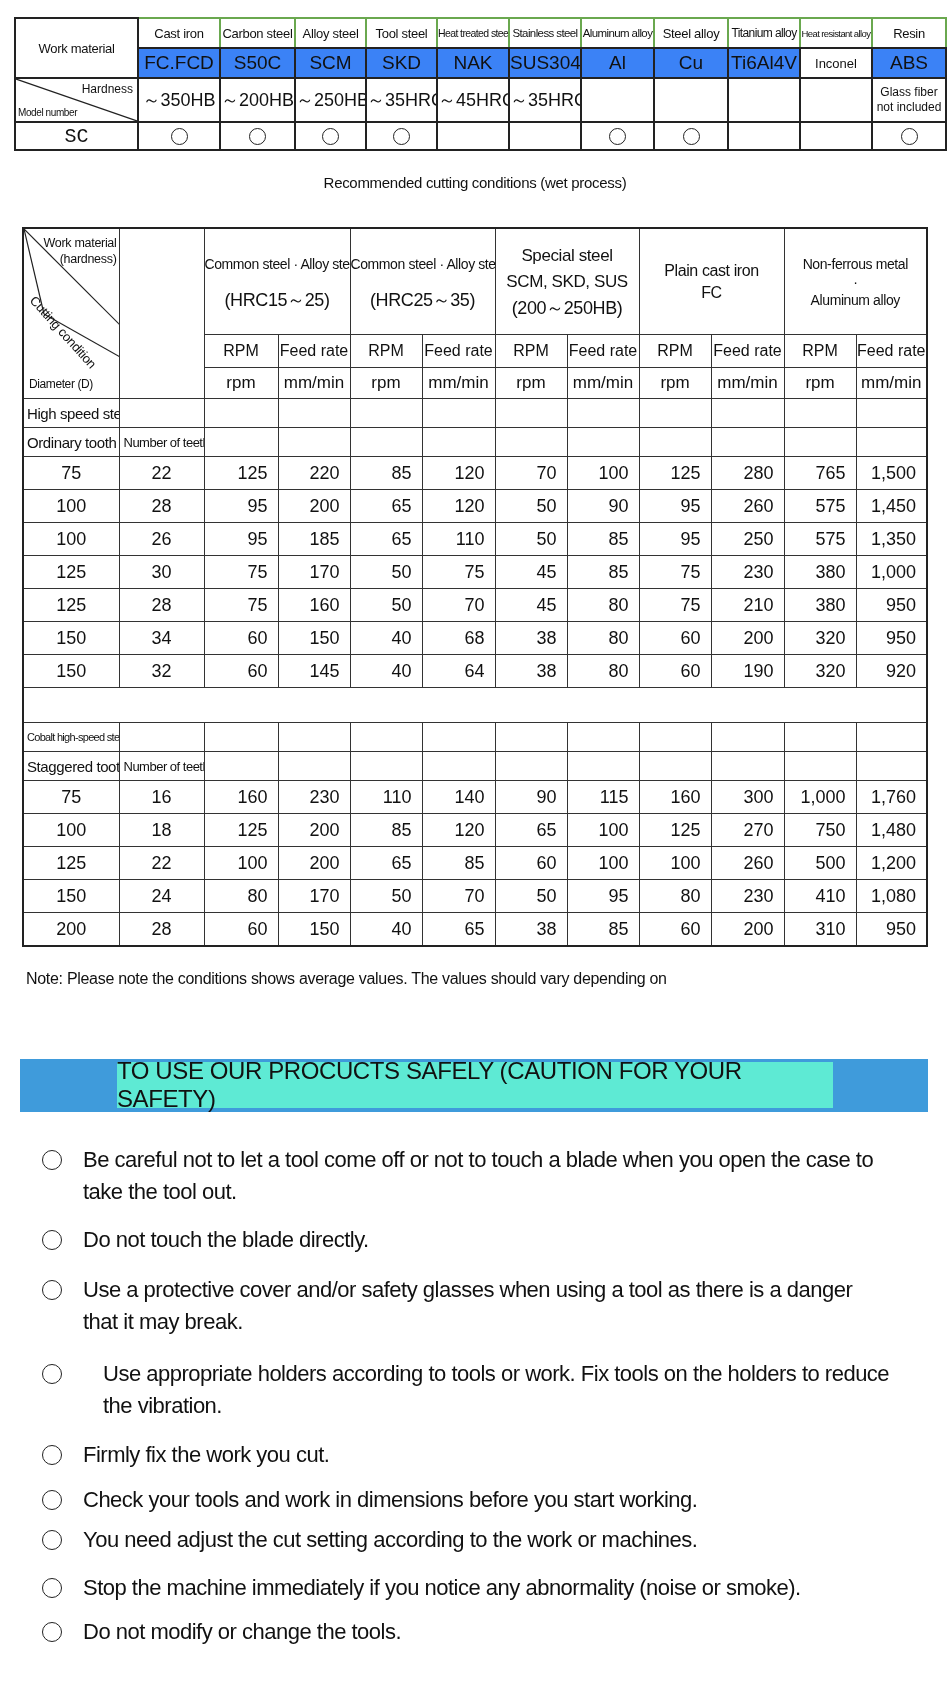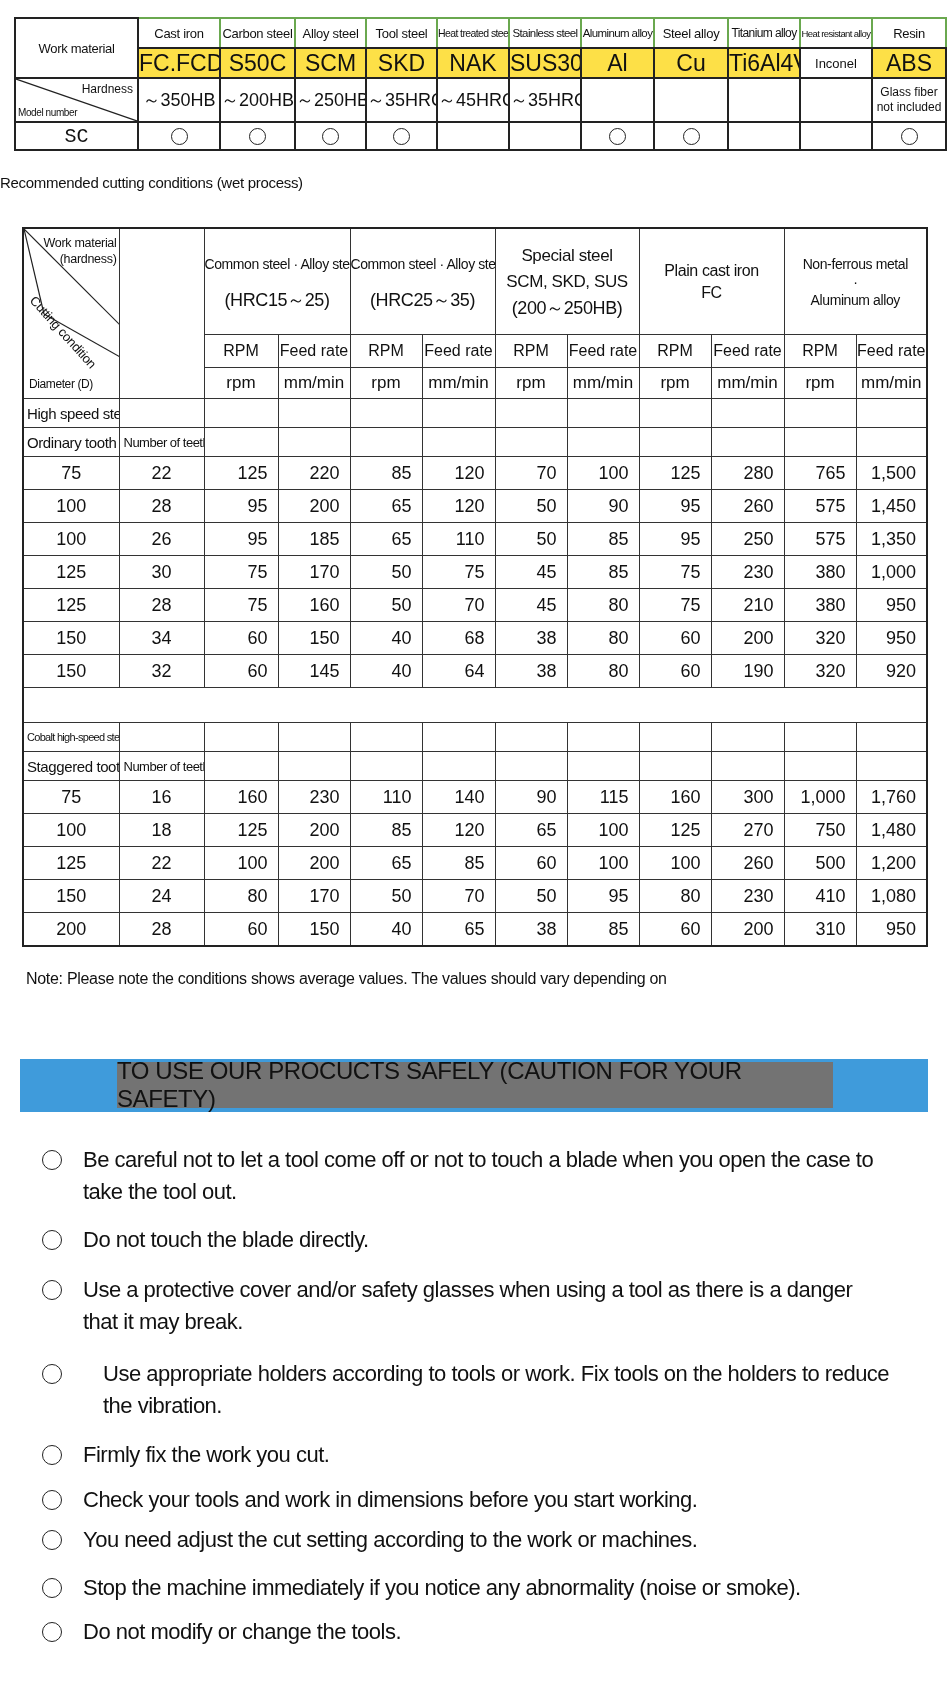--- a/index.html
+++ b/index.html
@@ -4,34 +4,34 @@
 <style>
   html, body { margin:0; padding:0; background:#ffffff; }
   body { width:950px; height:1686px; position:relative; overflow:hidden; font-family:"Liberation Sans", sans-serif; color:#111; }
 
   
   table.mat { position:absolute; left:14px; top:17px; width:931px; border-collapse:collapse; table-layout:fixed; }
   table.mat td { border:2px solid #222; text-align:center; padding:0; overflow:hidden; white-space:nowrap; }
   table.mat tr.r-head td { height:28px; font-size:13px; letter-spacing:-0.3px; border-color:#6aa84f; border-bottom-color:#222; }
   table.mat tr.r-head td.narrow { font-size:10.5px; letter-spacing:-0.6px; }
   table.mat tr.r-head td.cellwm { border-color:#222; border-right-color:#222; }
-  table.mat tr.r-green td { height:28px; background:#fde047; font-size:23px; }
+  table.mat tr.r-green td { height:28px; background:#3b82f6; font-size:19px; }
   table.mat tr.r-green td.white { background:#ffffff; font-size:13px; }
   table.mat tr.r-hard td { height:42px; font-size:18px; }
   table.mat tr.r-hard td.glass { font-size:12px; line-height:15px; white-space:normal; }
   table.mat tr.r-sc td { height:26px; font-size:20px;font-family:Liberation Mono, monospace; }
   table.mat td.wm { font-size:14px; background:#fff; }
   .circ { display:inline-block; width:15px; height:15px; border:1.2px solid #222; border-radius:50%; vertical-align:middle; }
   .diag-cell { position:relative; }
   .diag-cell svg { position:absolute; left:0; top:0; width:100%; height:100%; }
   .diag-cell .hard-lbl { position:absolute; right:4px; top:3px; font-size:12px;margin-left:40px; }
   .diag-cell .model-lbl { position:absolute; left:2px; bottom:3px; font-size:10px; letter-spacing:-0.4px; }
 
   
-  .subtitle { position:absolute; left:0; width:950px; top:174px; text-align:left; font-size:15px; letter-spacing:-0.3px; }
+  .subtitle { position:absolute; left:0; width:950px; top:174px; text-align:center; font-size:15px; letter-spacing:-0.3px; }
 
   
   table.cut { position:absolute; left:22px; top:227px; width:904px; border-collapse:collapse; table-layout:fixed; border:2px solid #222; }
   table.cut td { border:1.2px solid #333; text-align:center; padding:0; white-space:nowrap; overflow:hidden; }
   table.cut td.num { text-align:right; padding-right:10px; font-size:18px; }
   table.cut td.numc { text-align:center; font-size:18px; }
   table.cut tr.hdr1 td { height:105px; }
   table.cut tr.hdr2 td { height:32px; font-size:16px; }
   table.cut tr.hdr3 td { height:30px; font-size:17px; }
   table.cut tr.lbl td { height:28px; }
@@ -48,21 +48,21 @@
   .corner .wm-lbl { position:absolute; right:2px; top:6px; font-size:12.5px; text-align:right; line-height:16px; letter-spacing:-0.3px; }
   .corner .cc-lbl { position:absolute; left:14px; top:64px; font-size:13px; transform:rotate(48deg); transform-origin:left top; letter-spacing:-0.3px; }
   .corner .dia-lbl { position:absolute; left:5px; top:148px; font-size:12px; letter-spacing:-0.4px; }
 
   
   .note { position:absolute; left:26px; top:966px; font-size:16px; line-height:25px; letter-spacing:-0.3px; }
   .note .l2 { padding-left:42px; }
 
   
   .banner { position:absolute; left:20px; top:1059px; width:908px; height:53px; background:#3f9bdb; }
-  .banner .box { position:absolute; left:97px; top:3px; width:716px; height:46px; background:#737373; display:flex; align-items:center; justify-content:center; font-size:24px; letter-spacing:-0.4px; }
+  .banner .box { position:absolute; left:97px; top:3px; width:716px; height:46px; background:#5eead4; display:flex; align-items:center; justify-content:center; font-size:24px; letter-spacing:-0.4px; }
 
   
   .safety { position:absolute; left:42px; top:1144px; width:880px; }
   .sitem { position:absolute; left:0; display:flex; font-size:22px; line-height:32px; letter-spacing:-0.5px; }
   .sitem .bullet { width:20px; height:20px; border:1.5px solid #222; border-radius:50%; margin-top:6px; margin-right:21px; flex:none; box-sizing:border-box; }
   .sitem .stext { width:800px; }
 </style>
 </head>
 <body>
 

